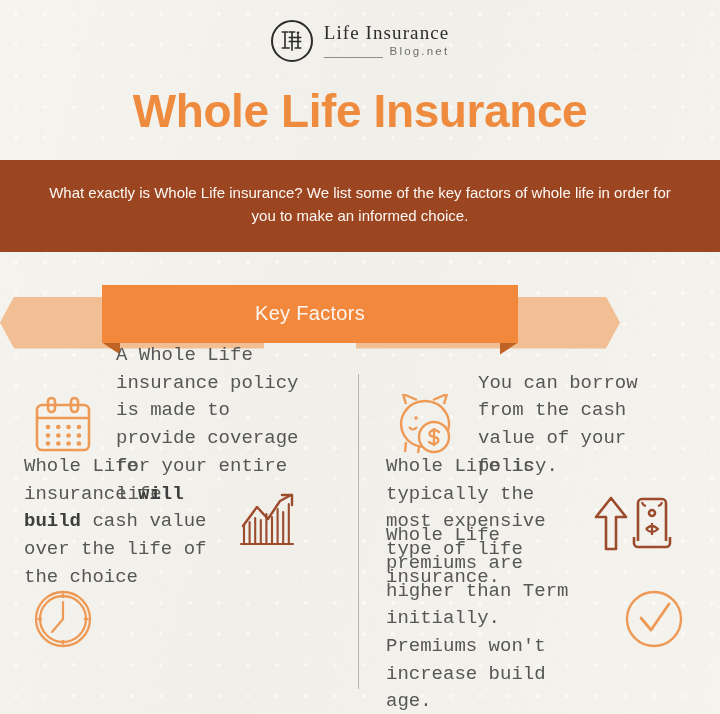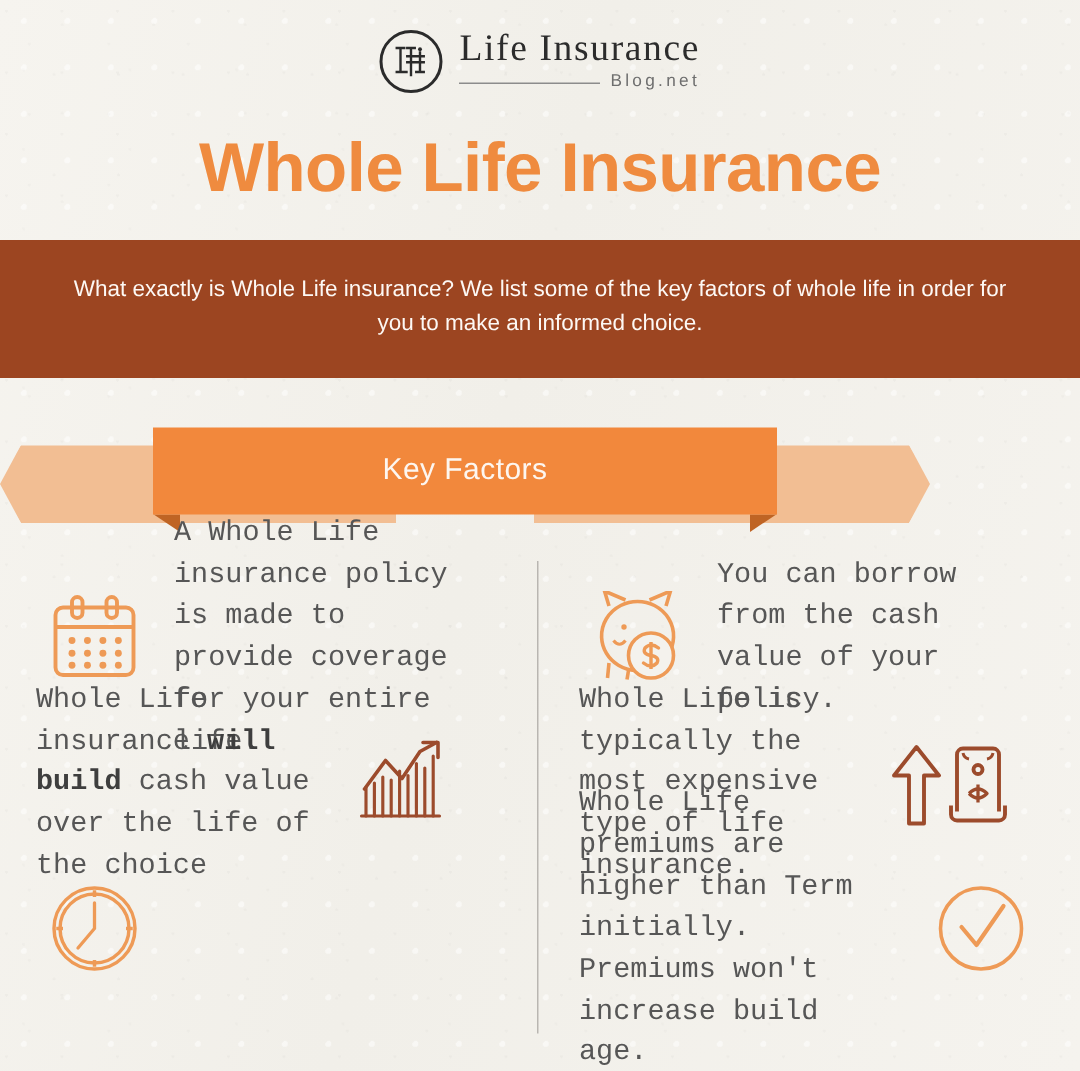--- a/index.html
+++ b/index.html
@@ -48,29 +48,29 @@
     width: 42px; height: 42px;
     border: 2.5px solid #2b2b2b;
     border-radius: 50%;
     display: flex; align-items: center; justify-content: center;
     flex: none;
   }
   .logo-mark svg { display: block; }
   .logo-words { display: flex; flex-direction: column; line-height: 1; }
   .logo-title {
     font-family: "Liberation Serif", serif;
-    font-size: 25px;
+    font-size: 19px;
     letter-spacing: 1.1px;
     color: #2c2c2c;
     font-weight: 400;
     white-space: nowrap;
     text-align: right;
   }
   .logo-sub-row {
-    display: flex; align-items: center; gap: 7px;
+    display: flex; align-items: flex-end; gap: 7px;
     margin-top: 4px;
   }
   .logo-rule { flex: 1; height: 1px; background: #8c8c8c; }
   .logo-sub {
     font-family: "Liberation Sans", sans-serif;
     font-size: 11.5px;
     letter-spacing: 2.2px;
     color: #6e6e6e;
     white-space: nowrap;
   }

